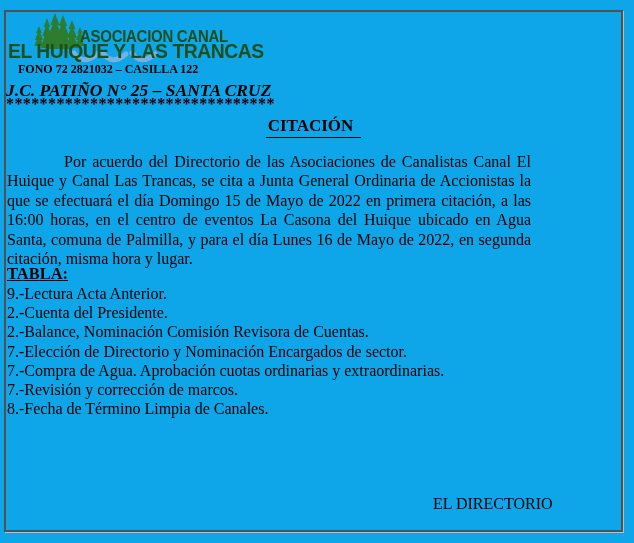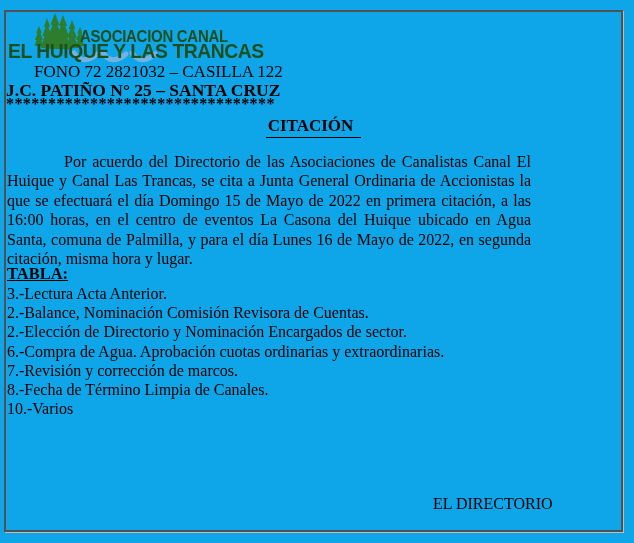--- a/index.html
+++ b/index.html
@@ -70,34 +70,35 @@
     font-size: 21px;
     letter-spacing: -0.5px;
     color: #1d4f1d;
     transform: scaleX(0.92);
     transform-origin: left top;
     white-space: nowrap;
     z-index: 1;
   }
   .contact-line1 {
     position: absolute;
-    left: 28px;
+    left: 12px;
     top: 50px;
-    font-weight: normal;
-    font-size: 17px;
+    font-weight: bold;
+    font-size: 12px;
     white-space: nowrap;
     z-index: 1;
   }
   .contact-line2 {
     position: absolute;
     left: 0px;
     top: 68px;
     font-weight: bold;
     font-size: 17.5px;
     white-space: nowrap;
+    font-style: italic;
   }
   .stars {
     position: absolute;
     left: 0px;
     top: 83px;
     font-weight: bold;
     font-size: 16px;
     letter-spacing: 0.4px;
     white-space: nowrap;
   }
@@ -190,26 +191,26 @@
       <div class="stars">********************************</div>
 
       <div class="title-row">
         <span class="title-text">CITACIÓN</span>
       </div>
 
       <div class="body-par">Por acuerdo del Directorio de las Asociaciones de Canalistas Canal El Huique y Canal Las Trancas, se cita a Junta General Ordinaria de Accionistas la que se efectuará el día Domingo 15 de Mayo de 2022 en primera citación, a las 16:00 horas, en el centro de eventos La Casona del Huique ubicado en Agua Santa, comuna de Palmilla, y para el día Lunes 16 de Mayo de 2022, en segunda citación, misma hora y lugar.</div>
 
       <div class="agenda-heading">TABLA:</div>
       <div class="agenda-list">
-        <div>3.-Lectura Acta Anterior.</div>
+        <div>9.-Lectura Acta Anterior.</div>
+        <div>2.-Cuenta del Presidente.</div>
         <div>2.-Balance, Nominación Comisión Revisora de Cuentas.</div>
-        <div>2.-Elección de Directorio y Nominación Encargados de sector.</div>
-        <div>6.-Compra de Agua. Aprobación cuotas ordinarias y extraordinarias.</div>
+        <div>7.-Elección de Directorio y Nominación Encargados de sector.</div>
+        <div>7.-Compra de Agua. Aprobación cuotas ordinarias y extraordinarias.</div>
         <div>7.-Revisión y corrección de marcos.</div>
         <div>8.-Fecha de Término Limpia de Canales.</div>
-        <div>10.-Varios</div>
       </div>
 
       <div class="signature">EL DIRECTORIO</div>
 
     </div>
   </div>
 </div>
 
 </body></html>

